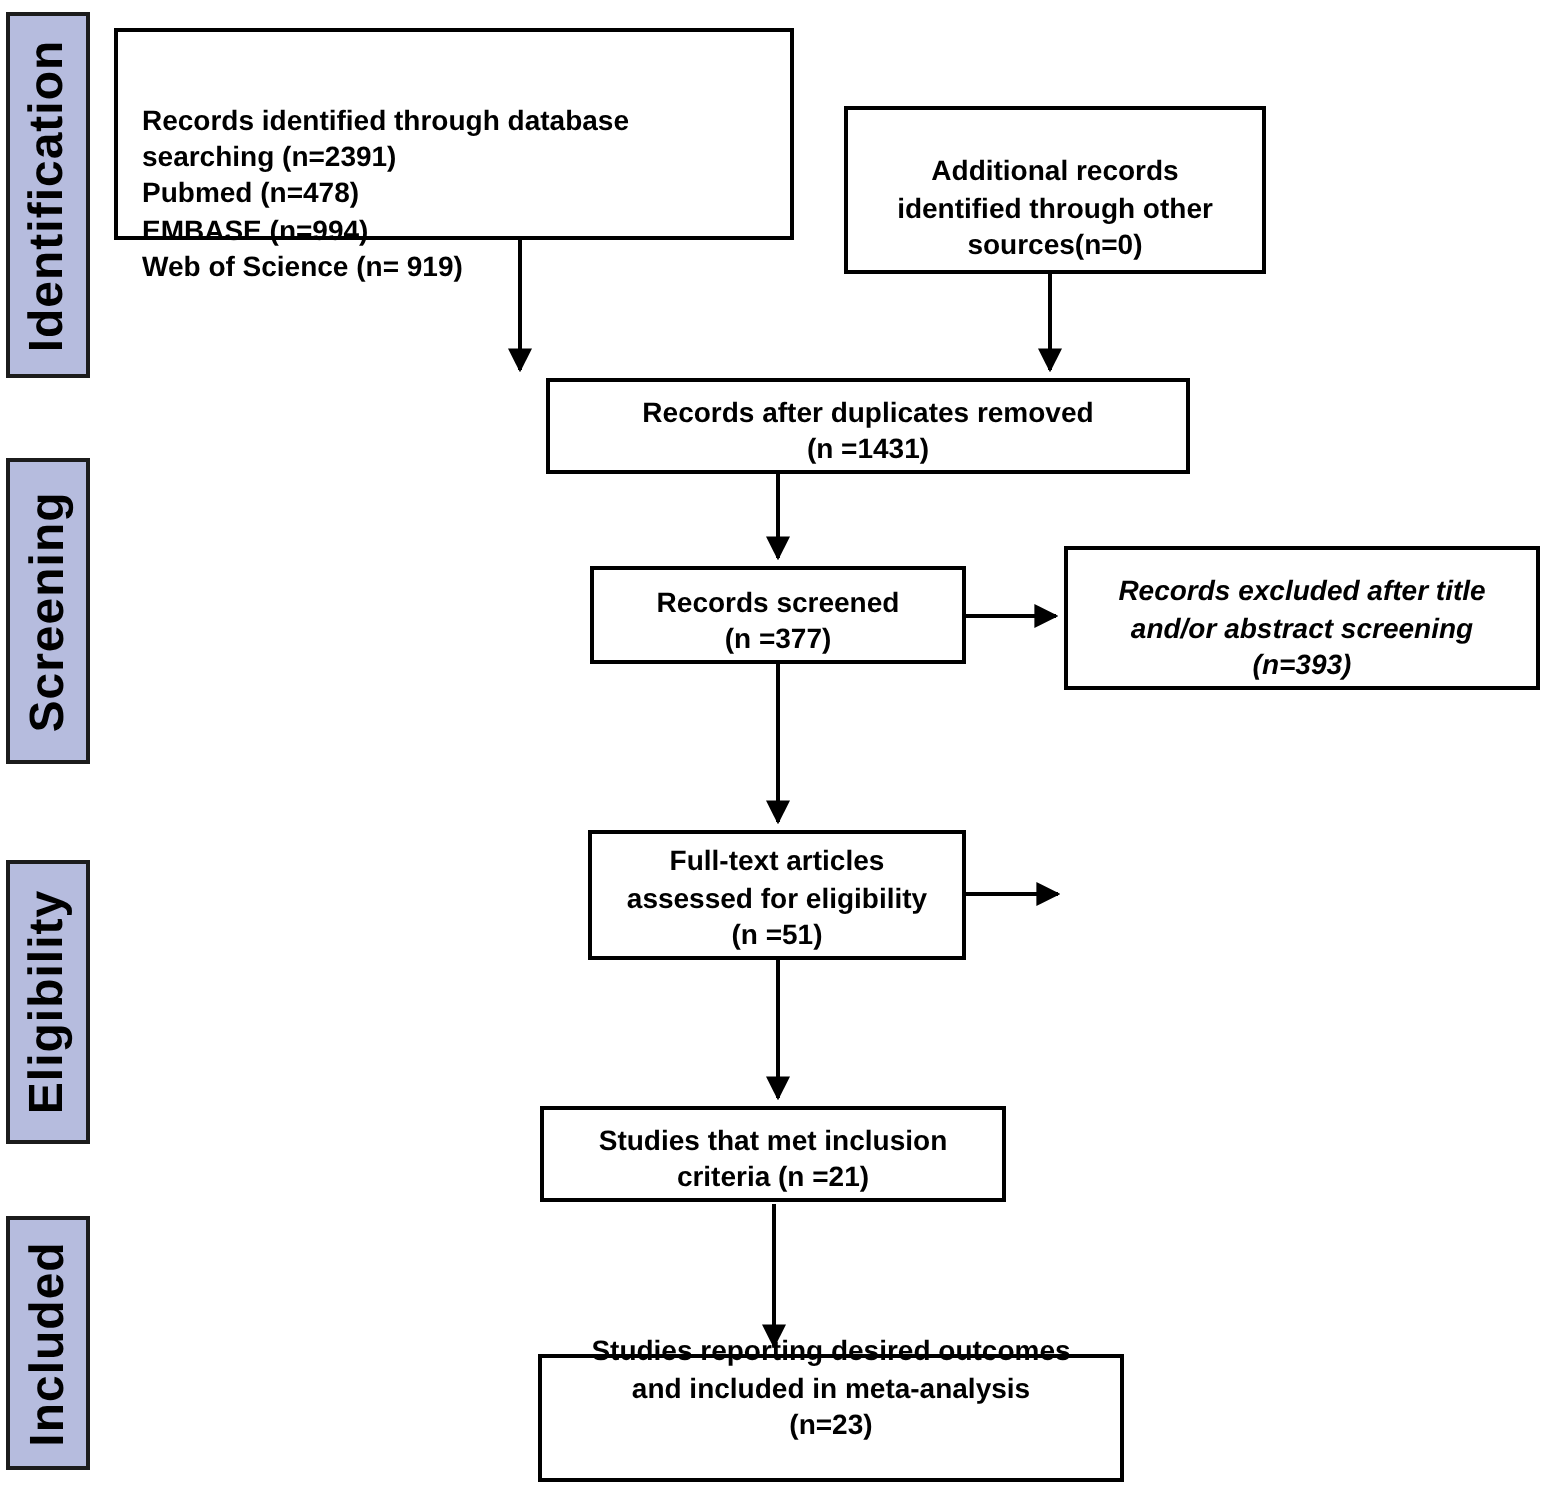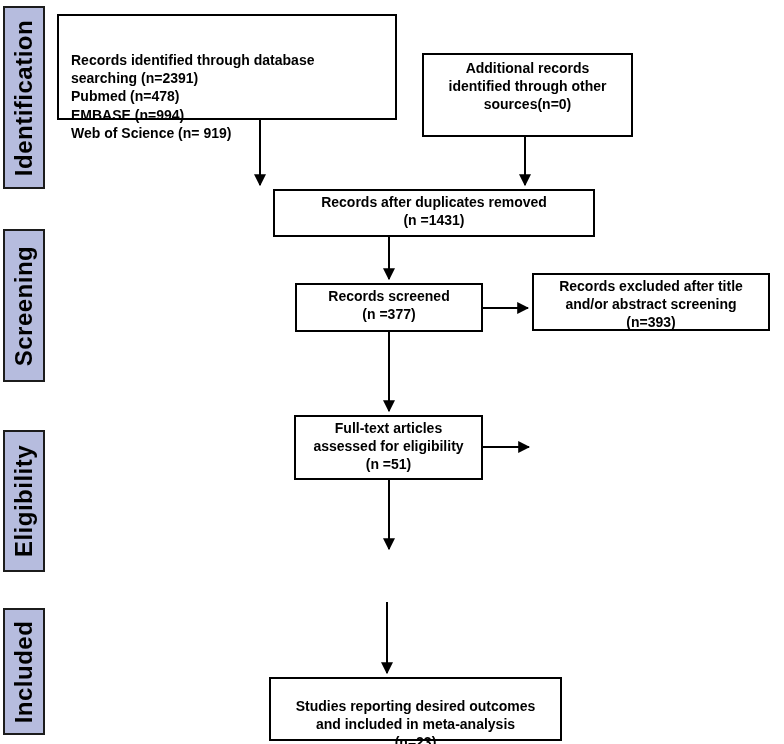--- a/index.html
+++ b/index.html
@@ -51,21 +51,21 @@
     z-index: 2;
     display: flex;
     color: var(--text);
   }
   .fbox .btxt {
     font-weight: bold;
     font-size: 14px;
     line-height: 1.3;
     white-space: pre-line;
   }
-  .fbox.center { align-items: flex-start; justify-content: center; }
+  .fbox.center { align-items: flex-end; justify-content: center; }
   .fbox.center .btxt { text-align: center; }
   .fbox.leftalign { align-items: flex-start; }
   .fbox.leftalign .btxt { text-align: left; margin-top: 28px; }
 </style>
 </head>
 <body>
 
 <div class="canvas">
 
   <svg class="arrows" xmlns="http://www.w3.org/2000/svg">
@@ -114,33 +114,37 @@
   <div class="fbox center" style="left:225px; top:189px; width:322px; height:48px; padding:2px;margin-left:48px;">
     <div class="btxt">Records after duplicates removed
 (n =1431)</div>
   </div>
 
   <div class="fbox center" style="left:295px; top:283px; width:188px; height:49px; padding:2px;">
     <div class="btxt">Records screened
 (n =377)</div>
   </div>
 
-  <div class="fbox center" style="left:532px; top:273px; width:238px; height:58px; padding:2px;">
+  <div class="fbox center" style="left:532px; top:273px; width:238px; height:72px; padding:2px;font-style:italic;">
     <div class="btxt">Records excluded after title
 and/or abstract screening
 (n=393)</div>
   </div>
 
   <div class="fbox center" style="left:294px; top:415px; width:189px; height:65px; padding:2px;">
     <div class="btxt">Full-text articles
 assessed for eligibility
 (n =51)</div>
   </div>
 
 
+  <div class="fbox center" style="left:270px; top:553px; width:233px; height:48px; padding:2px;">
+    <div class="btxt">Studies that met inclusion
+criteria (n =21)</div>
+  </div>
 
   <div class="fbox center" style="left:240px; top:677px; width:293px; height:64px; padding:18px;margin-left:29px;">
     <div class="btxt">Studies reporting desired outcomes
 and included in meta-analysis
 (n=23)</div>
   </div>
 
 </div>
 
 </body></html>

